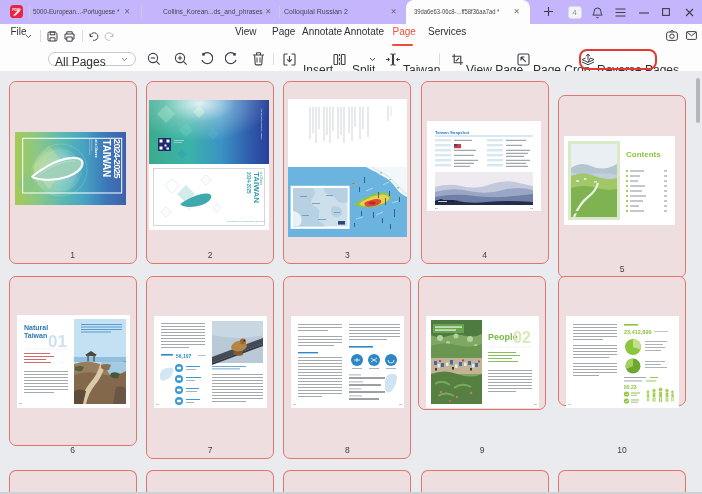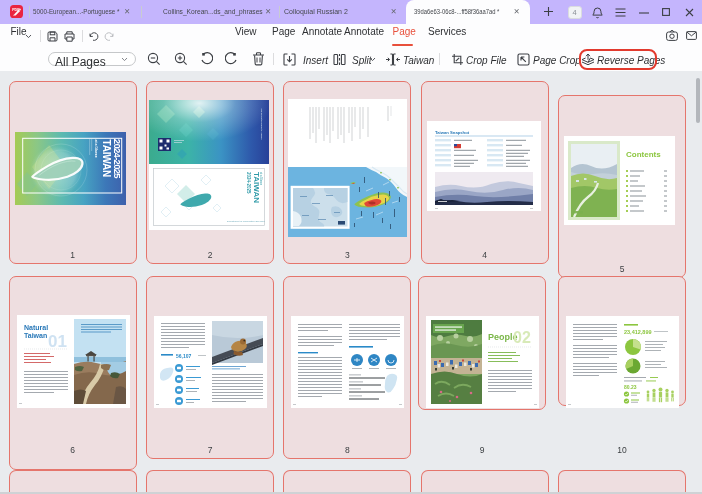--- a/index.html
+++ b/index.html
@@ -11,21 +11,21 @@
 .tabtxt{position:absolute;top:7px;font-size:8px;color:#45484d;white-space:nowrap;transform-origin:0 50%;}
 .tabx{position:absolute;top:7px;font-size:7.5px;color:#63666b;}
 .tsep{position:absolute;top:6px;width:1px;height:12px;background:#c9ccd1;}
 #activetab{position:absolute;left:406px;top:0;width:124px;height:24px;background:#fdfdfe;border-radius:8px 8px 0 0;}
 
 #menubar{position:absolute;left:0;top:24px;width:702px;height:23px;background:#fdfdfe;}
 .mitem{position:absolute;top:2px;font-size:10px;color:#2e3033;white-space:nowrap;}
 .msep{position:absolute;top:6px;width:1px;height:12px;background:#dcdcde;}
 
 #toolbar{position:absolute;left:0;top:47px;width:702px;height:24px;background:#fdfdfe;}
-.titem{position:absolute;top:8px;font-size:10px;color:#2e3033;white-space:nowrap;font-style:italic;}
+.titem{position:absolute;top:16px;font-size:12px;color:#2e3033;white-space:nowrap;}
 
 #content{position:absolute;left:0;top:71px;width:702px;height:423px;background:#e9ebee;}
 .cell{position:absolute;width:128px;height:182.5px;background:#eedee0;border:1.4px solid #e5756c;border-radius:7px;}
 .stub{position:absolute;width:128px;height:30px;background:#eedee0;border:1.4px solid #e5756c;border-radius:7px;border-bottom:none;}
 .num{position:absolute;left:0;top:168px;width:100%;text-align:center;font-size:8.5px;color:#3d4043;}
 .page{position:absolute;}
 svg{display:block;}
 </style>
 </head>
 <body>
@@ -171,21 +171,21 @@
     <path d="M14 6.5 H11 M12.2 4.8 L10.4 6.5 L12.2 8.2" fill="none" stroke="#3c3f44" stroke-width="1"></path>
   </svg>
   <div class="titem" style="left:403px">Taiwan</div>
   <div class="msep" style="left:438.5px;top:6px"></div>
 
   <svg class="abs" style="left:451px;top:5.5px" width="13" height="13" viewBox="0 0 13 13">
     <path d="M1 3.2 H9.8 V12" fill="none" stroke="#3c3f44" stroke-width="1.1"></path>
     <path d="M3.2 1 V9.8 H12" fill="none" stroke="#3c3f44" stroke-width="1.1"></path>
     <path d="M8.2 4.8 L4.8 8.2" stroke="#3c3f44" stroke-width="1.1"></path>
   </svg>
-  <div class="titem" style="left:466px">Crop File</div>
+  <div class="titem" style="left:466px">View Page</div>
 
   <svg class="abs" style="left:517px;top:5.5px" width="13" height="13" viewBox="0 0 13 13">
     <rect x="1" y="1" width="11" height="11" rx="1.5" fill="none" stroke="#3c3f44" stroke-width="1.1"></rect>
     <path d="M3.6 3.6 L8.4 8.4 M3.6 3.6 H7 M3.6 3.6 V7" fill="none" stroke="#3c3f44" stroke-width="1.1" transform="translate(0.4,0.4)"></path>
   </svg>
   <div class="titem" style="left:533px">Page Crop</div>
 
   <svg class="abs" style="left:581px;top:5.5px" width="14" height="14" viewBox="0 0 14 14">
     <path d="M1 6.6 L4.6 5 M9.4 5 L13 6.6 L7 9.3 Z M1 6.6 L7 9.3" fill="none" stroke="#3c3f44" stroke-width="1" stroke-linejoin="round"></path>
     <path d="M1 9 L7 11.7 L13 9" fill="none" stroke="#3c3f44" stroke-width="1" stroke-linejoin="round"></path>
@@ -475,21 +475,21 @@
             <rect x="100" y="59.5" width="3" height="1"></rect>
       <rect x="100" y="64.5" width="3" height="1"></rect>
             <rect x="100" y="69.5" width="3" height="1"></rect>
       <rect x="100" y="74.5" width="3" height="1"></rect>
     </g>
   </g>
 </svg>
       <div class="num">5</div>
     </div>
 
-  <div class="cell" style="left:8.7px;top:204.5px;height:194px" id="c6">
+  <div class="cell" style="left:8.7px;top:204.5px;height:170px" id="c6">
       <svg class="page" style="left:7px;top:38.8px" width="113" height="93" viewBox="0 0 113 93">
   <rect width="113" height="93" fill="#ffffff"></rect>
   <text x="7" y="15" font-size="7" font-weight="bold" fill="#2878b8" font-family="Liberation Sans">Natural</text>
   <text x="7" y="23" font-size="7" font-weight="bold" fill="#2878b8" font-family="Liberation Sans">Taiwan</text>
   <text x="31" y="32" font-size="17" font-weight="bold" fill="#cfe2f2" font-family="Liberation Sans">01</text>
   <line x1="7" y1="34" x2="50" y2="34" stroke="#d8dcdf" stroke-width="0.6" stroke-dasharray="1,1"></line>
   <g fill="#d05858">
     <rect x="7" y="38" width="26" height="0.9"></rect>
           <rect x="7" y="41" width="30" height="0.9"></rect>
     <rect x="7" y="44" width="22" height="0.9"></rect>

